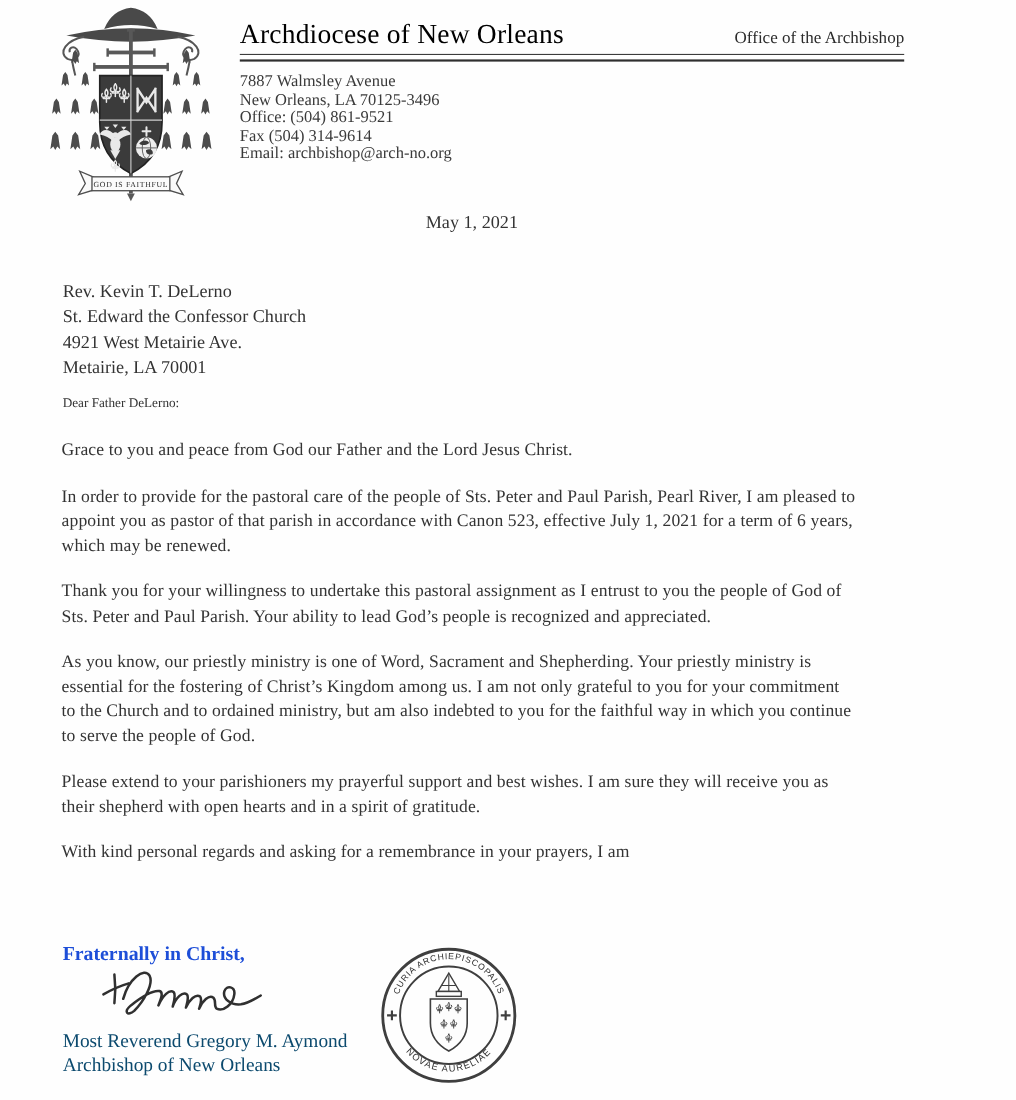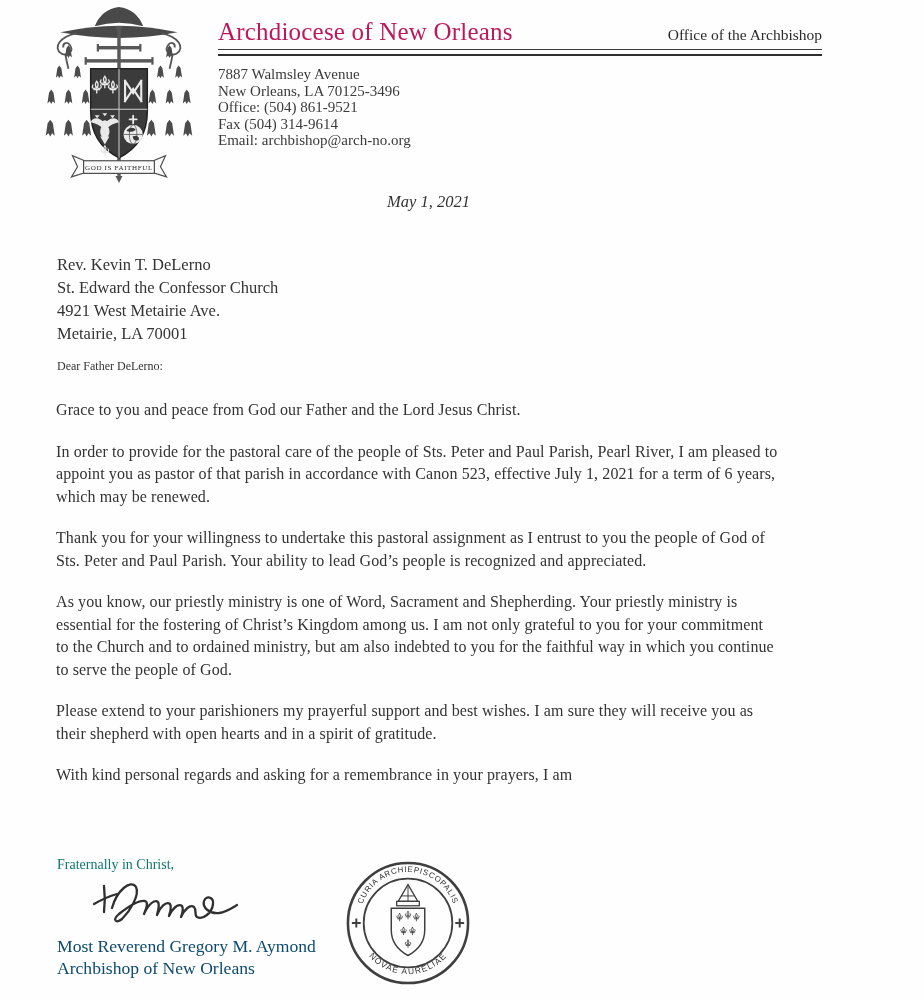--- a/index.html
+++ b/index.html
@@ -8,31 +8,31 @@
     width: 924px; height: 1000px;
     background: #fefefe;
     font-family: "Liberation Serif", serif;
     color: #2e2e2e;
     overflow: hidden;
   }
   
   .crest { position:absolute; left:26px; top:2px; width:186px; height:182px; }
   .masthead { position:absolute; left:218px; top:18px; width:604px; }
   .mast-row { display:flex; justify-content:space-between; align-items:flex-end; }
-  .org-title { font-size:25px; letter-spacing:0.2px; color:#be185d; font-weight:400; margin:0; line-height:28px; }
+  .org-title { font-size:25px; letter-spacing:0.2px; color:#000000; font-weight:400; margin:0; line-height:28px; }
   .office-label { font-size:15.5px; color:#2b2b2b; padding-bottom:2px; }
   .mast-rule { margin-top:3px; height:4px; border-top:1.5px solid #3c3c3c; border-bottom:2.5px solid #2f2f2f; }
   .address-block { margin-top:10px; font-size:15px; line-height:16.5px; color:#3a3a3a; }
   
-  .date-line { position:absolute; left:387px; top:192px; font-size:16.5px; color:#333;font-style:italic; }
+  .date-line { position:absolute; left:387px; top:192px; font-size:16.5px; color:#333; }
   .recipient-block { position:absolute; left:57px; top:253px; font-size:16.5px; line-height:23px; color:#333; }
   .salutation { position:absolute; left:57px; top:359px; font-size:12px; color:#333; }
   .body-block { position:absolute; left:56px; top:399px; width:852px; font-size:16px; line-height:22.5px; color:#333; }
   .para { white-space:pre-line; margin:0 0 19px 0; letter-spacing:0.1px; }
-  .closing { position:absolute; left:57px; top:857px; font-size:14px; color:#0f766e; }
+  .closing { position:absolute; left:57px; top:857px; font-size:18px; color:#1d4ed8;font-weight:bold; }
   .signature { position:absolute; left:86px; top:872px; }
   .signer-block { position:absolute; left:57px; top:936px; font-size:17.6px; line-height:21.5px; color:#0c4a6e; }
   .seal { position:absolute; left:344px; top:857px; width:128px; height:132px; }
   .seal text { font-family:"Liberation Sans", sans-serif; }
   .scroll-text { font-family:"Liberation Serif", serif; }
 </style>
 </head>
 <body>
 
 <div class="page">

